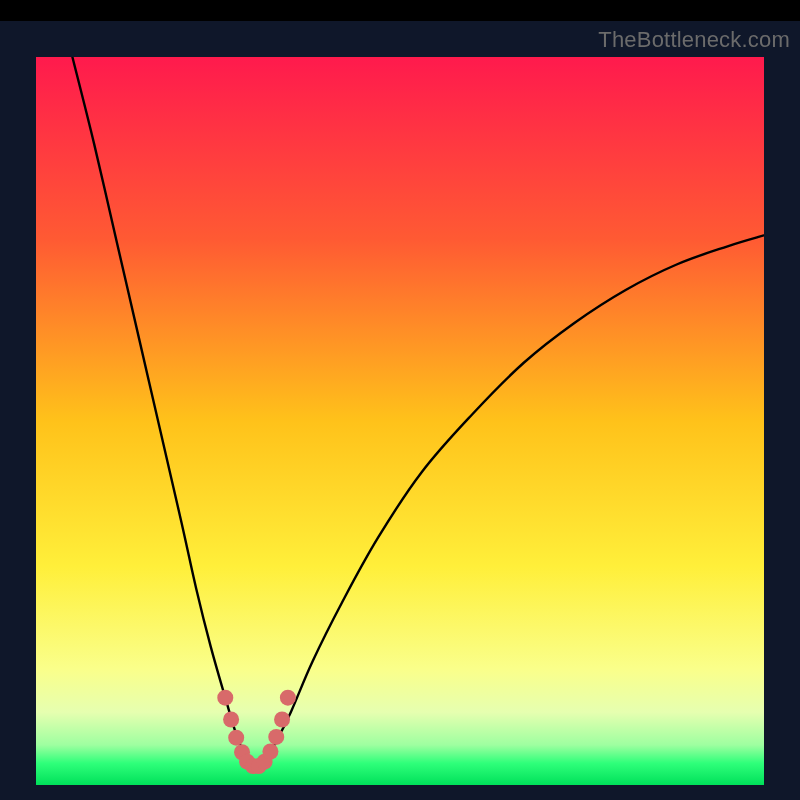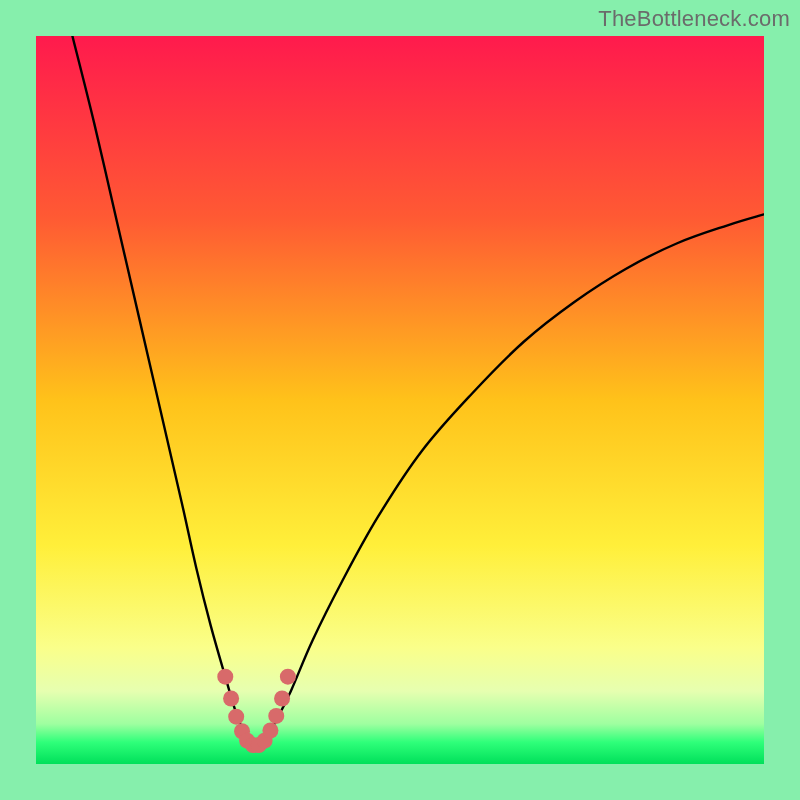--- a/index.html
+++ b/index.html
@@ -7,21 +7,22 @@
     padding: 0;
     width: 800px;
     height: 800px;
     background: #000;
     overflow: hidden;
     font-family: Arial, Helvetica, sans-serif;
   }
   .frame {
     position: absolute;
     inset: 0;
-    background: #86efac;
+    background: #0f172a;
+    margin-top: 21px;
   }
   .plot {
     position: absolute;
     left: 36px;
     top: 36px;
     width: 728px;
     height: 728px;
     overflow: hidden;
   }
   .watermark {

